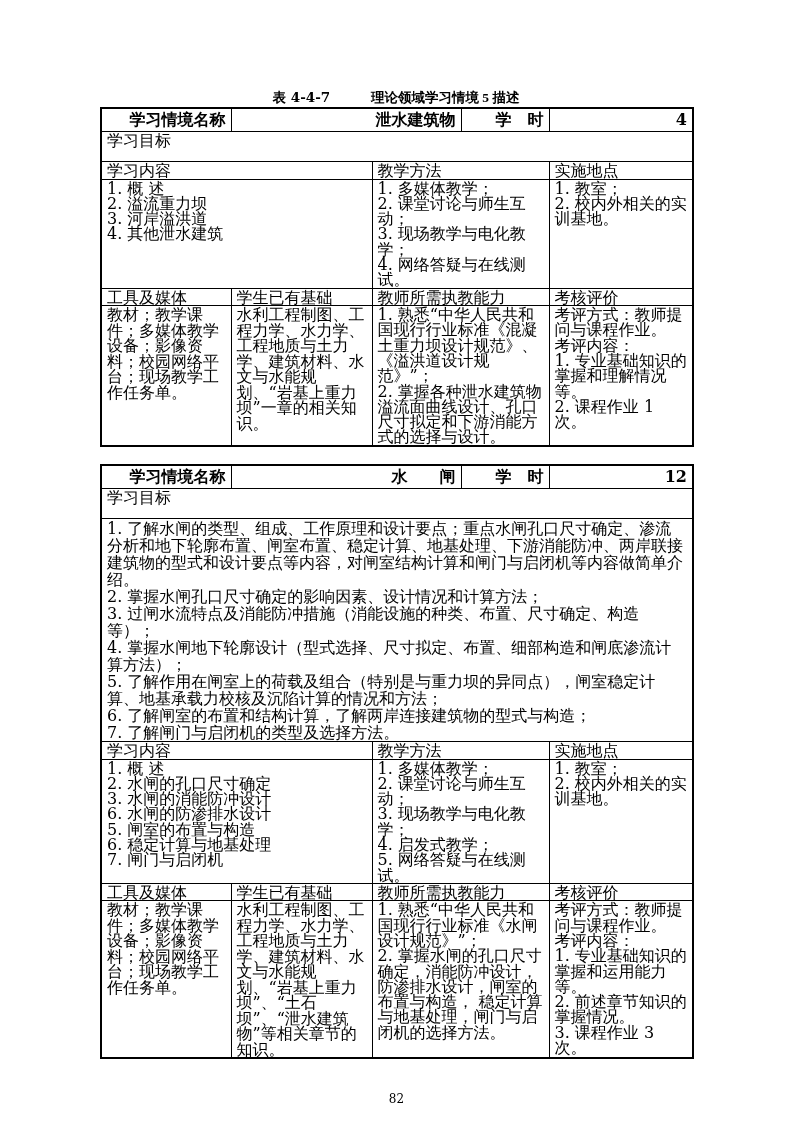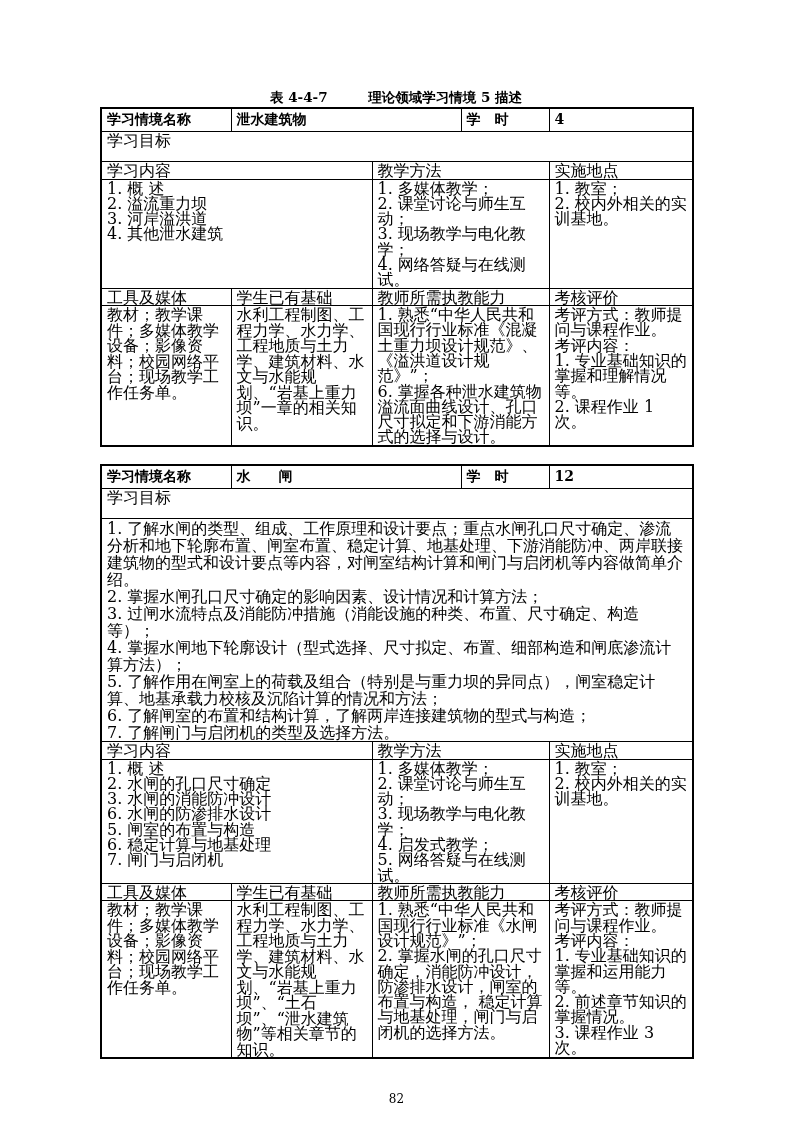--- a/index.html
+++ b/index.html
@@ -3,25 +3,25 @@
 <meta charset="utf-8">
 <style>
   html,body { margin:0; padding:0; }
   body {
     width:793px; height:1122px; background:#ffffff; position:relative;
     font-family:"DejaVu Serif","Liberation Serif",serif; color:#000;
     -webkit-font-smoothing:antialiased;
   }
   .block { position:absolute; left:100px; width:592px; }
   .caption { text-align:center; font-weight:bold; font-size:13.5px; line-height:19px; height:19px; white-space:nowrap; }
-  .caption .caption-title { margin-left:36px; }
+  .caption .caption-title { margin-left:36px;font-family:Liberation Serif, serif; }
   table { border-collapse:collapse; table-layout:fixed; width:592px; margin-top:0; }
   table { border:2px solid #000; }
   td { border:1px solid #000; vertical-align:top; padding:1px 5px 0 5px; font-size:16px; line-height:15.5px; overflow:hidden; word-break:break-all; }
-  tr.r-head td { text-align:left; font-weight:bold; font-size:14px; vertical-align:middle; line-height:15px; padding-top:0; }
+  tr.r-head td { text-align:right; font-weight:bold; font-size:16px; vertical-align:middle; line-height:15px; padding-top:0; }
   .obj .line { line-height:17px; }
   .list .line { line-height:15.3px; }
   
   .t1 tr.r-head     { height:23px; }
   .t1 tr.r-objlabel { height:30px; }
   .t1 tr.r-obj      { height:92px; }
   .t1 tr.r-subhead  { height:18px; }
   .t1 tr.r-content  { height:57px; }
   .t1 tr.r-subhead2 { height:17px; }
   .t1 tr.r-bottom   { height:94px; }
@@ -95,21 +95,21 @@
       <td>学生已有基础</td>
       <td colspan="2">教师所需执教能力</td>
       <td>考核评价</td>
     </tr>
     <tr class="r-bottom">
       <td>教材；教学课件；多媒体教学设备；影像资料；校园网络平台；现场教学工作任务单。</td>
       <td>水利工程制图、工程力学、水力学、工程地质与土力学、建筑材料、水文与水能规划、“岩基上重力坝”一章的相关知识。</td>
       <td colspan="2">
             <div class="list">
               <div class="line">1. 熟悉“中华人民共和国现行行业标准《混凝土重力坝设计规范》、《溢洪道设计规范》”；</div>
-              <div class="line">6. 掌握各种泄水建筑物溢流面曲线设计、孔口尺寸拟定和下游消能方式的选择与设计。</div>
+              <div class="line">2. 掌握各种泄水建筑物溢流面曲线设计、孔口尺寸拟定和下游消能方式的选择与设计。</div>
             </div>
           </td>
       <td>
             <div class="list">
               <div class="line">考评方式：教师提问与课程作业。</div>
               <div class="line">考评内容：</div>
               <div class="line">1. 专业基础知识的掌握和理解情况等。</div>
               <div class="line">2. 课程作业 1 次。</div>
             </div>
           </td>

